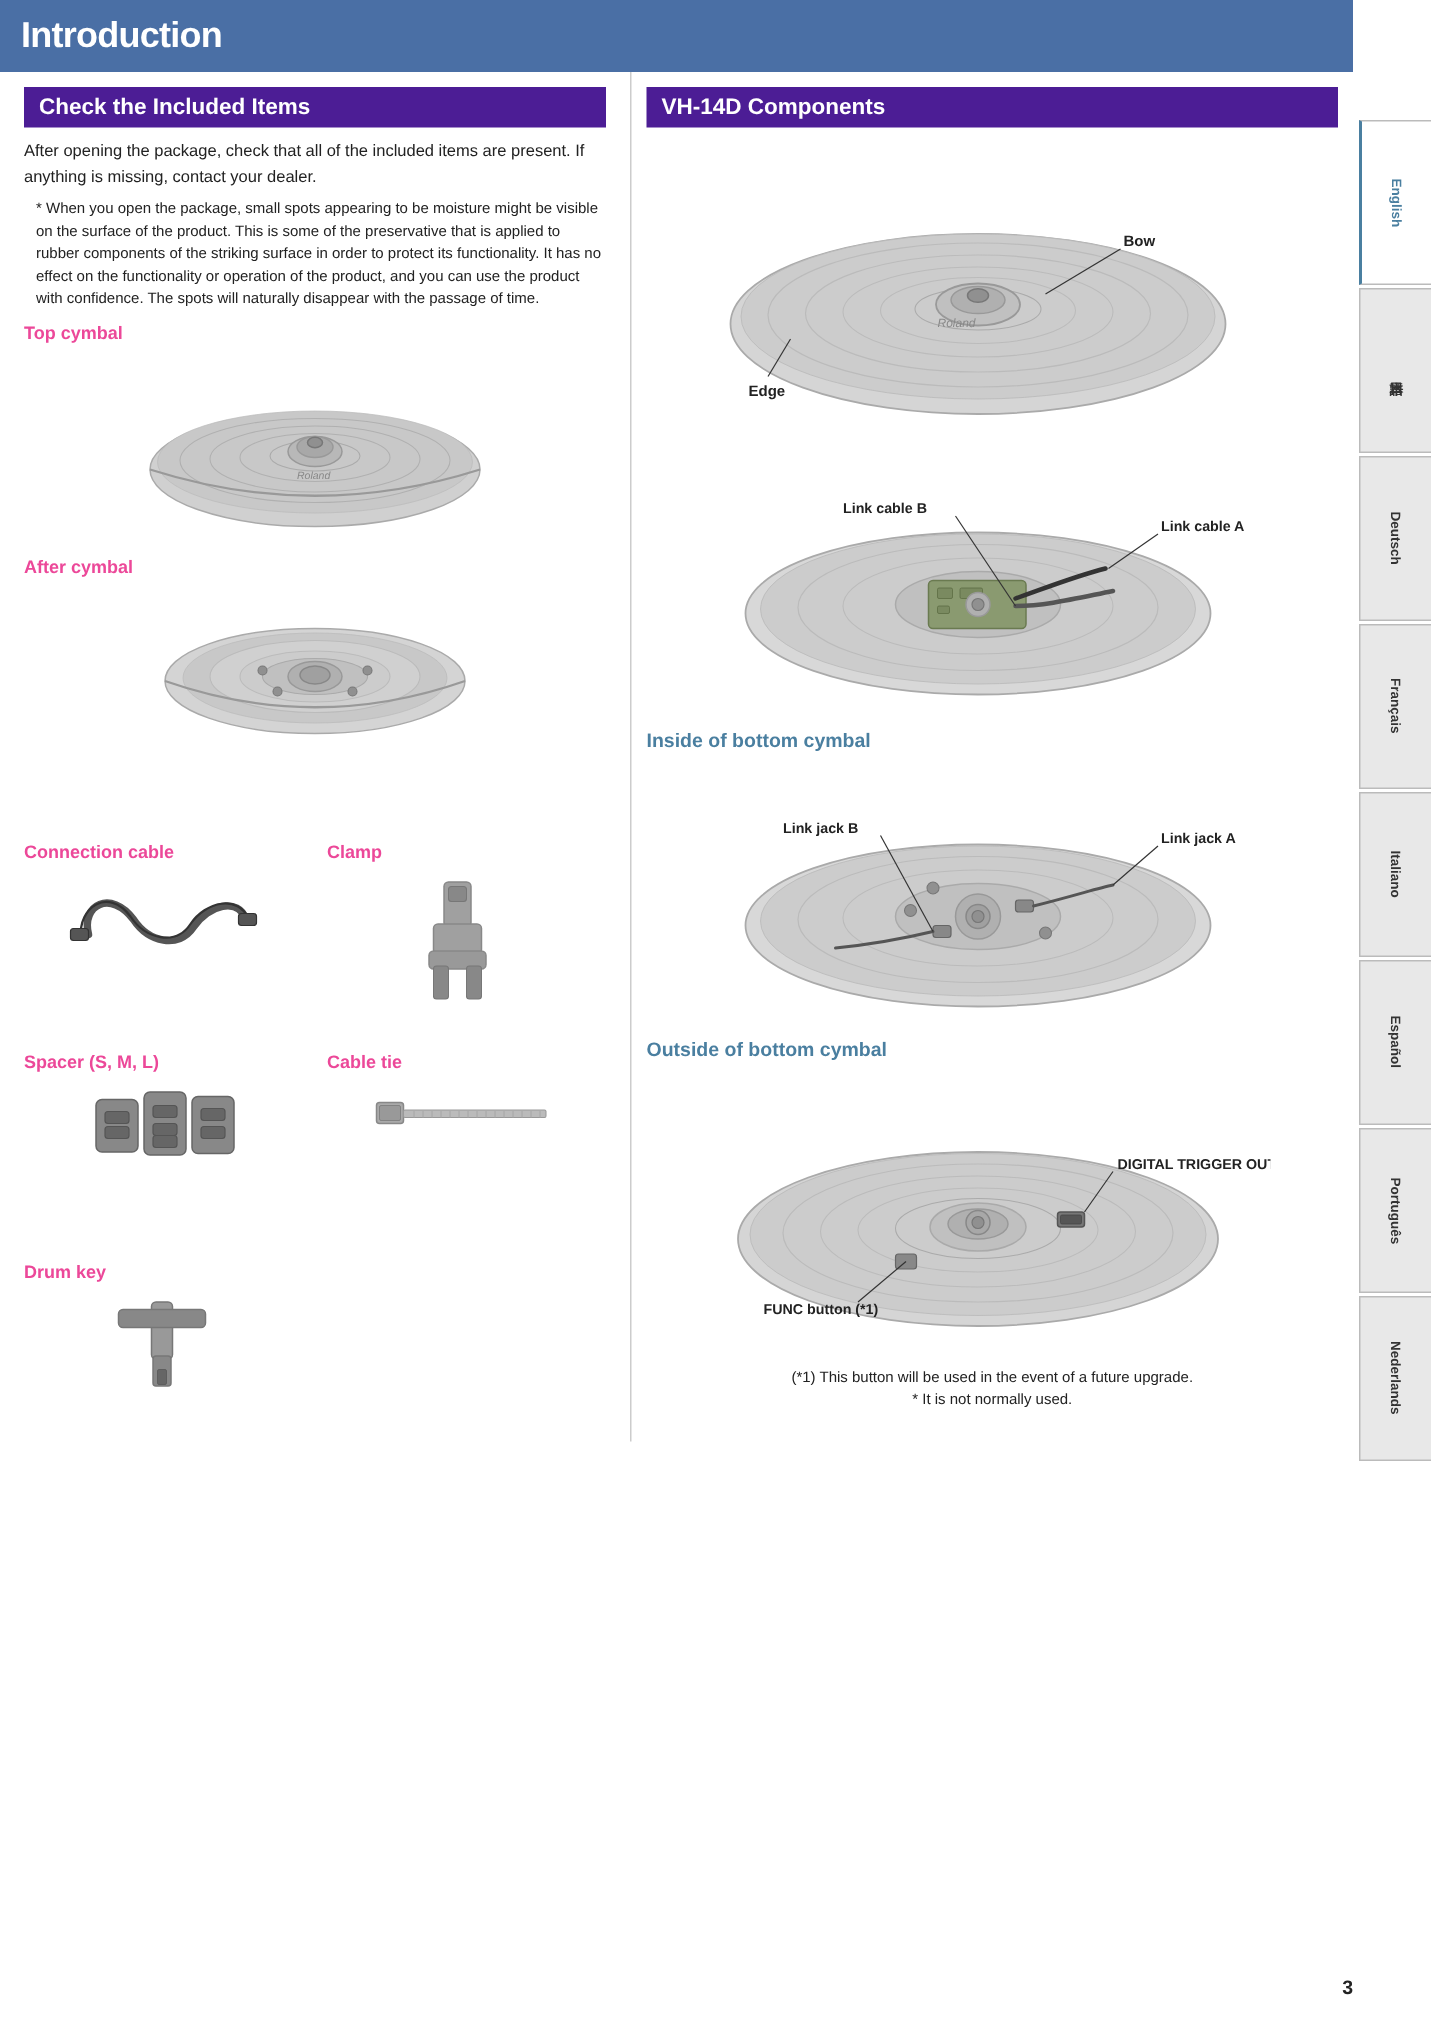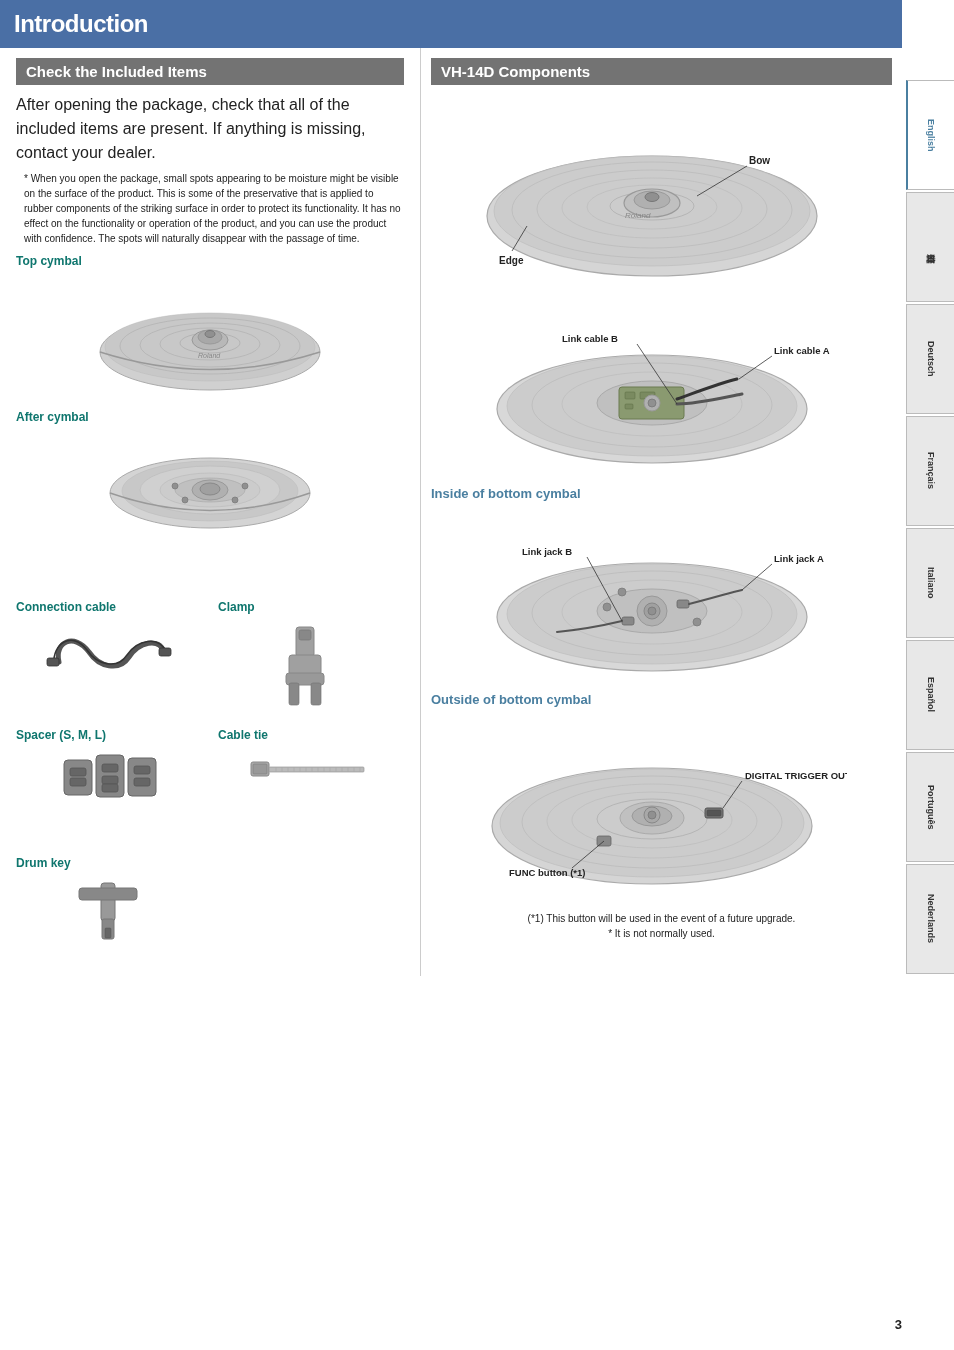--- a/index.html
+++ b/index.html
@@ -52,65 +52,65 @@
 
     
     .right-col {
       flex: 1;
       padding: 10px 10px 10px 10px;
       border-left: 1px solid #ccc;
     }
 
     
     .section-header {
-      background: #737373;
+      background: #4c1d95;
       color: #fff;
       font-size: 15px;
       font-weight: bold;
       padding: 5px 10px;
       margin-bottom: 8px;
     }
 
     .sub-header {
       color: #4a7fa0;
       font-size: 13px;
       font-weight: bold;
       margin-bottom: 6px;
       margin-top: 10px;
     }
 
     .body-text {
-      font-size: 16px;
+      font-size: 11px;
       line-height: 1.5;
       color: #222;
       margin-bottom: 6px;
     }
 
     .note-text {
       font-size: 10px;
       line-height: 1.5;
       color: #222;
       margin-left: 8px;
       margin-bottom: 6px;
     }
 
     
     .item-label {
-      color: #0f766e;
+      color: #ec4899;
       font-size: 12px;
       font-weight: bold;
       margin-top: 8px;
       margin-bottom: 4px;
     }
 
     
     .items-grid {
       display: grid;
       grid-template-columns: 1fr 1fr;
-      gap: 0 16px;
+      gap: 12px 16px;
       margin-top: 44px;
     }
 
     .item-cell {
       display: flex;
       flex-direction: column;
     }
 
     
     .cymbal-diagram {

